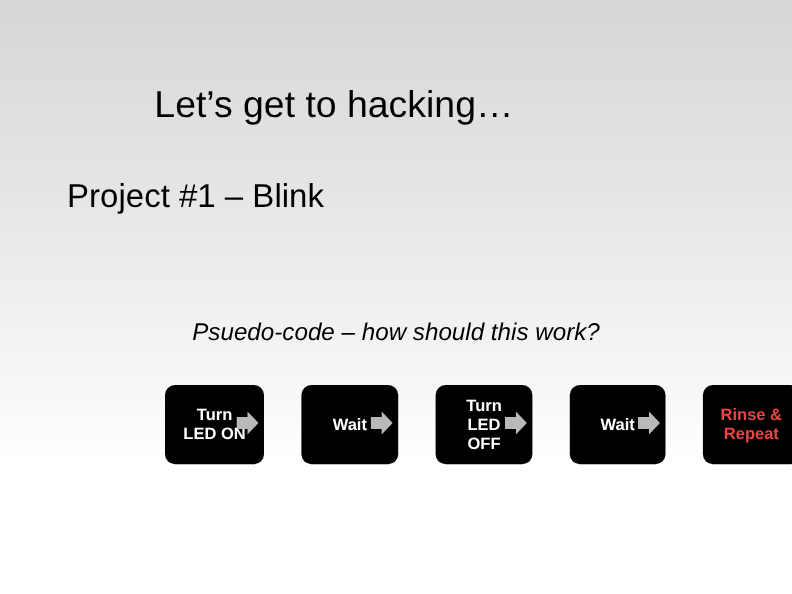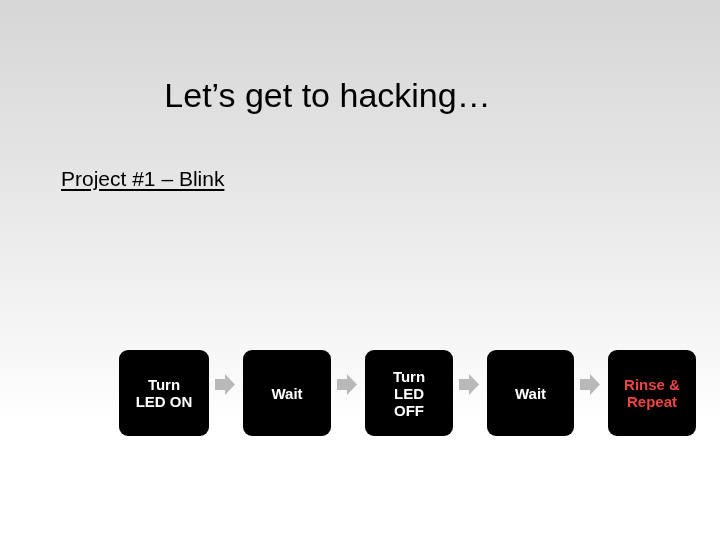--- a/index.html
+++ b/index.html
@@ -33,32 +33,30 @@
     position: absolute;
     left: 0;
     top: 74px;
     width: 607px;
     text-align: center;
     font-size: 34px;
     line-height: 42px;
     color: #000000;
     letter-spacing: 0px;
     white-space: nowrap;
-    padding-left: 24px;
   }
 
   
   .body-heading {
     position: absolute;
     left: 61px;
     top: 164px;
-    font-size: 21px;
+    font-size: 30px;
     line-height: 30px;
     color: #000000;
-    text-decoration: underline;
     text-underline-offset: 3px;
     white-space: nowrap;
   }
 
   .body-sub {
     position: absolute;
     left: 89px;
     top: 207px;
     font-size: 19px;
     line-height: 26px;
@@ -84,33 +82,34 @@
     position: absolute;
     left: 0;
     top: 350px;
     width: 720px;
     height: 70px;
   }
 
   .flow-box {
     position: absolute;
     top: 0;
-    height: 86px;
+    height: 72px;
     background: #000000;
     border-radius: 9px;
     color: #ffffff;
     display: flex;
     align-items: center;
     justify-content: center;
     text-align: center;
     font-size: 15px;
     line-height: 17px;
     font-weight: bold;
     box-sizing: border-box;
     padding: 0 4px;
+    margin-left: 31px;
   }
   .flow-box .label {
     display: block;
     width: 100%;
   }
 
   .flow-arrow {
     position: absolute;
     top: 24px;
     width: 20px;
@@ -121,20 +120,21 @@
 </head>
 <body>
 
 <div id="slide">
 
   <div id="slide-title">Let’s get to hacking…</div>
 
   <div class="body-heading">Project #1 – Blink</div>
 
 
+  <div class="body-italic">Psuedo-code – how should this work?</div>
 
   <div id="flow">
       <div class="flow-box" style="left: 119px; width: 90px; background: rgb(0, 0, 0); color: rgb(255, 255, 255);">
         <span class="label">Turn<br>LED ON</span>
       </div>
       <div class="flow-box" style="left: 243px; width: 88px; background: rgb(0, 0, 0); color: rgb(255, 255, 255);">
         <span class="label">Wait</span>
       </div>
       <div class="flow-box" style="left: 365px; width: 88px; background: rgb(0, 0, 0); color: rgb(255, 255, 255);">
         <span class="label">Turn<br>LED<br>OFF</span>

